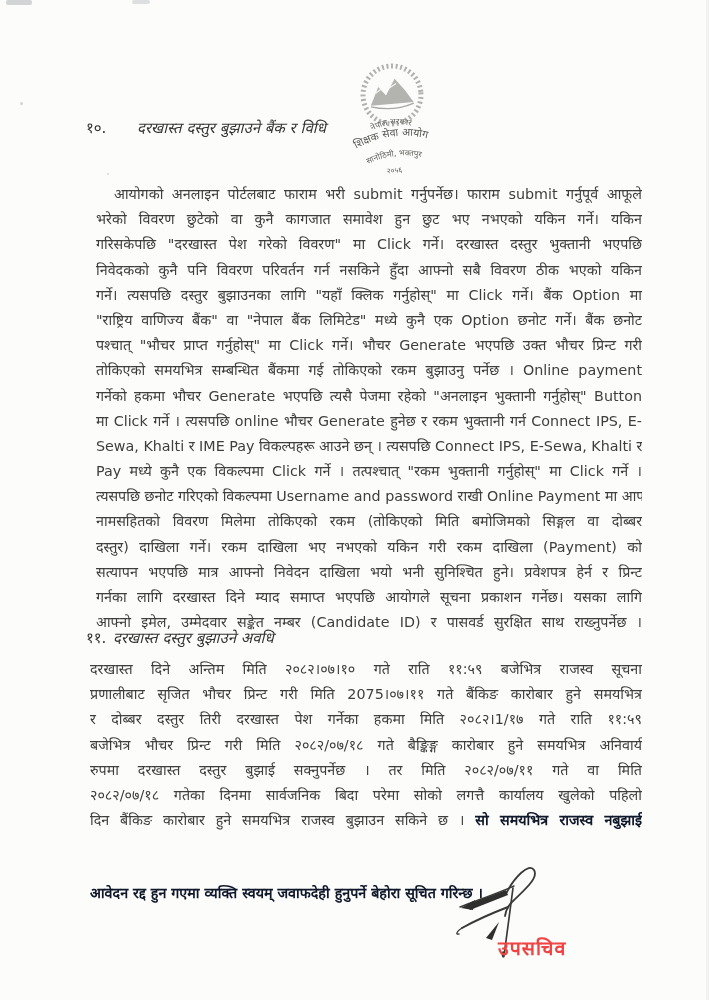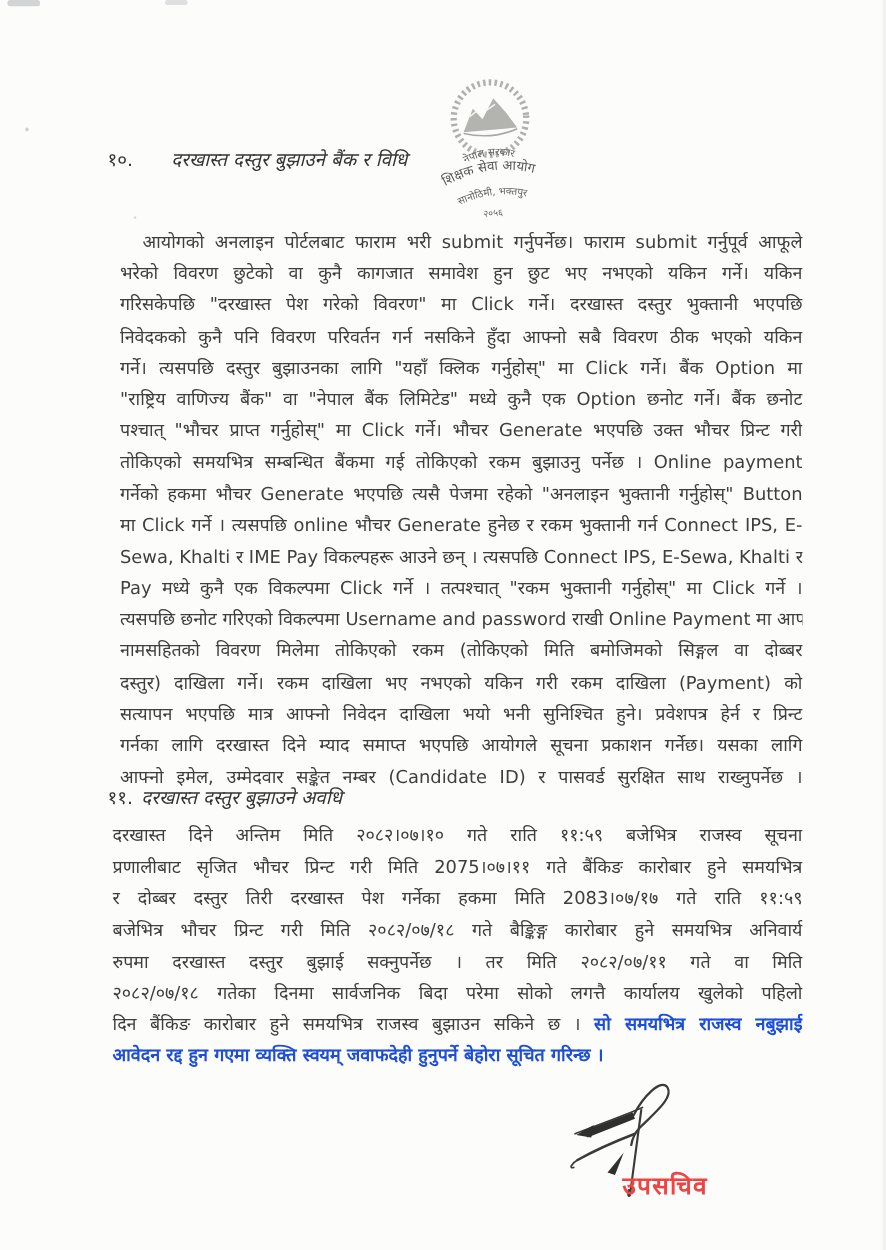--- a/index.html
+++ b/index.html
@@ -28,21 +28,21 @@
 
   
   .para{position:absolute;}
   .line{
     height:25.2px;line-height:25.2px;font-size:14.3px;
     text-align:justify;text-align-last:justify;
     overflow:hidden;white-space:nowrap;color:#3e3e3c;
   }
   .line.last{text-align:left;text-align-last:left;}
   .line.indent{text-indent:18px;}
-  .b{font-weight:700;color:#1d4ed8;}
+  .b{font-weight:700;color:#0f172a;margin-top:48px;}
 
   #para1{left:96px;top:164px;width:546px;margin-top:18px;}
   #para2{left:90px;top:657px;width:552px;}
 
   
   .sig{position:absolute;left:430px;top:858px;width:160px;height:104px;}
   .sig-title{
     position:absolute;left:498px;top:934px;width:110px;
     font-size:19.5px;font-weight:600;letter-spacing:1px;color:#ef4444;
   }
@@ -111,21 +111,21 @@
   </div>
 
   <div class="sec-head" style="top:626px;">
     <span class="sec-num">११.</span>
     <span class="sec-title">दरखास्त दस्तुर बुझाउने अवधि</span>
   </div>
 
   <div class="para" id="para2">
     <div class="line">दरखास्त दिने अन्तिम मिति २०८२।०७।१० गते राति ११:५९ बजेभित्र राजस्व सूचना</div>
     <div class="line">प्रणालीबाट सृजित भौचर प्रिन्ट गरी मिति 2075।०७।११ गते बैंकिङ कारोबार हुने समयभित्र</div>
-    <div class="line">र दोब्बर दस्तुर तिरी दरखास्त पेश गर्नेका हकमा मिति 2083।०७/१७ गते राति ११:५९</div>
+    <div class="line">र दोब्बर दस्तुर तिरी दरखास्त पेश गर्नेका हकमा मिति २०८२।1/१७ गते राति ११:५९</div>
     <div class="line">बजेभित्र भौचर प्रिन्ट गरी मिति २०८२/०७/१८ गते बैङ्किङ्ग कारोबार हुने समयभित्र अनिवार्य</div>
     <div class="line">रुपमा दरखास्त दस्तुर बुझाई सक्नुपर्नेछ ।  तर मिति २०८२/०७/११ गते वा मिति</div>
     <div class="line">२०८२/०७/१८ गतेका दिनमा सार्वजनिक बिदा परेमा सोको लगत्तै कार्यालय खुलेको पहिलो</div>
     <div class="line">
       <span>दिन बैंकिङ कारोबार हुने समयभित्र राजस्व बुझाउन सकिने छ ।  </span><span class="b">सो समयभित्र राजस्व नबुझाई</span>
     </div>
     <div class="line last b">आवेदन रद्द हुन गएमा व्यक्ति स्वयम्  जवाफदेही हुनुपर्ने बेहोरा सूचित गरिन्छ ।</div>
   </div>
 
   <svg class="sig" viewBox="0 0 160 104">

